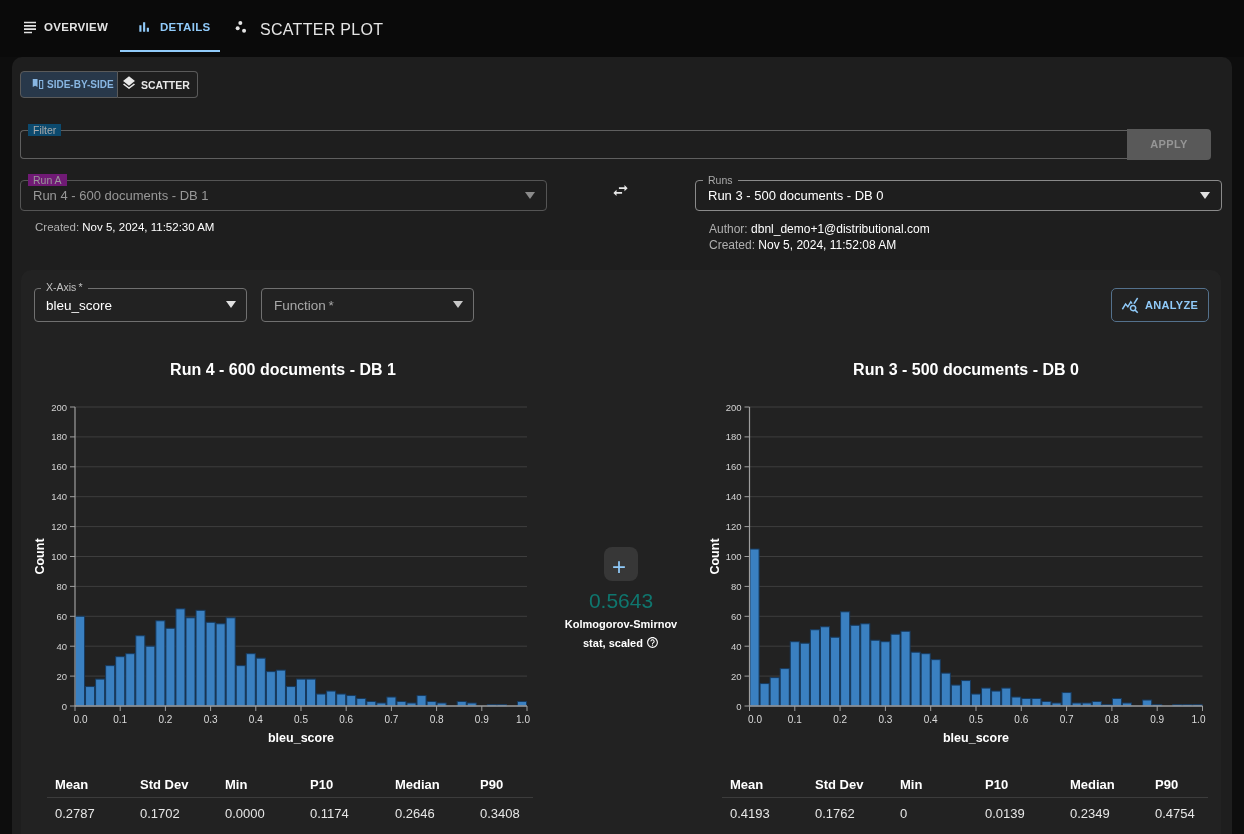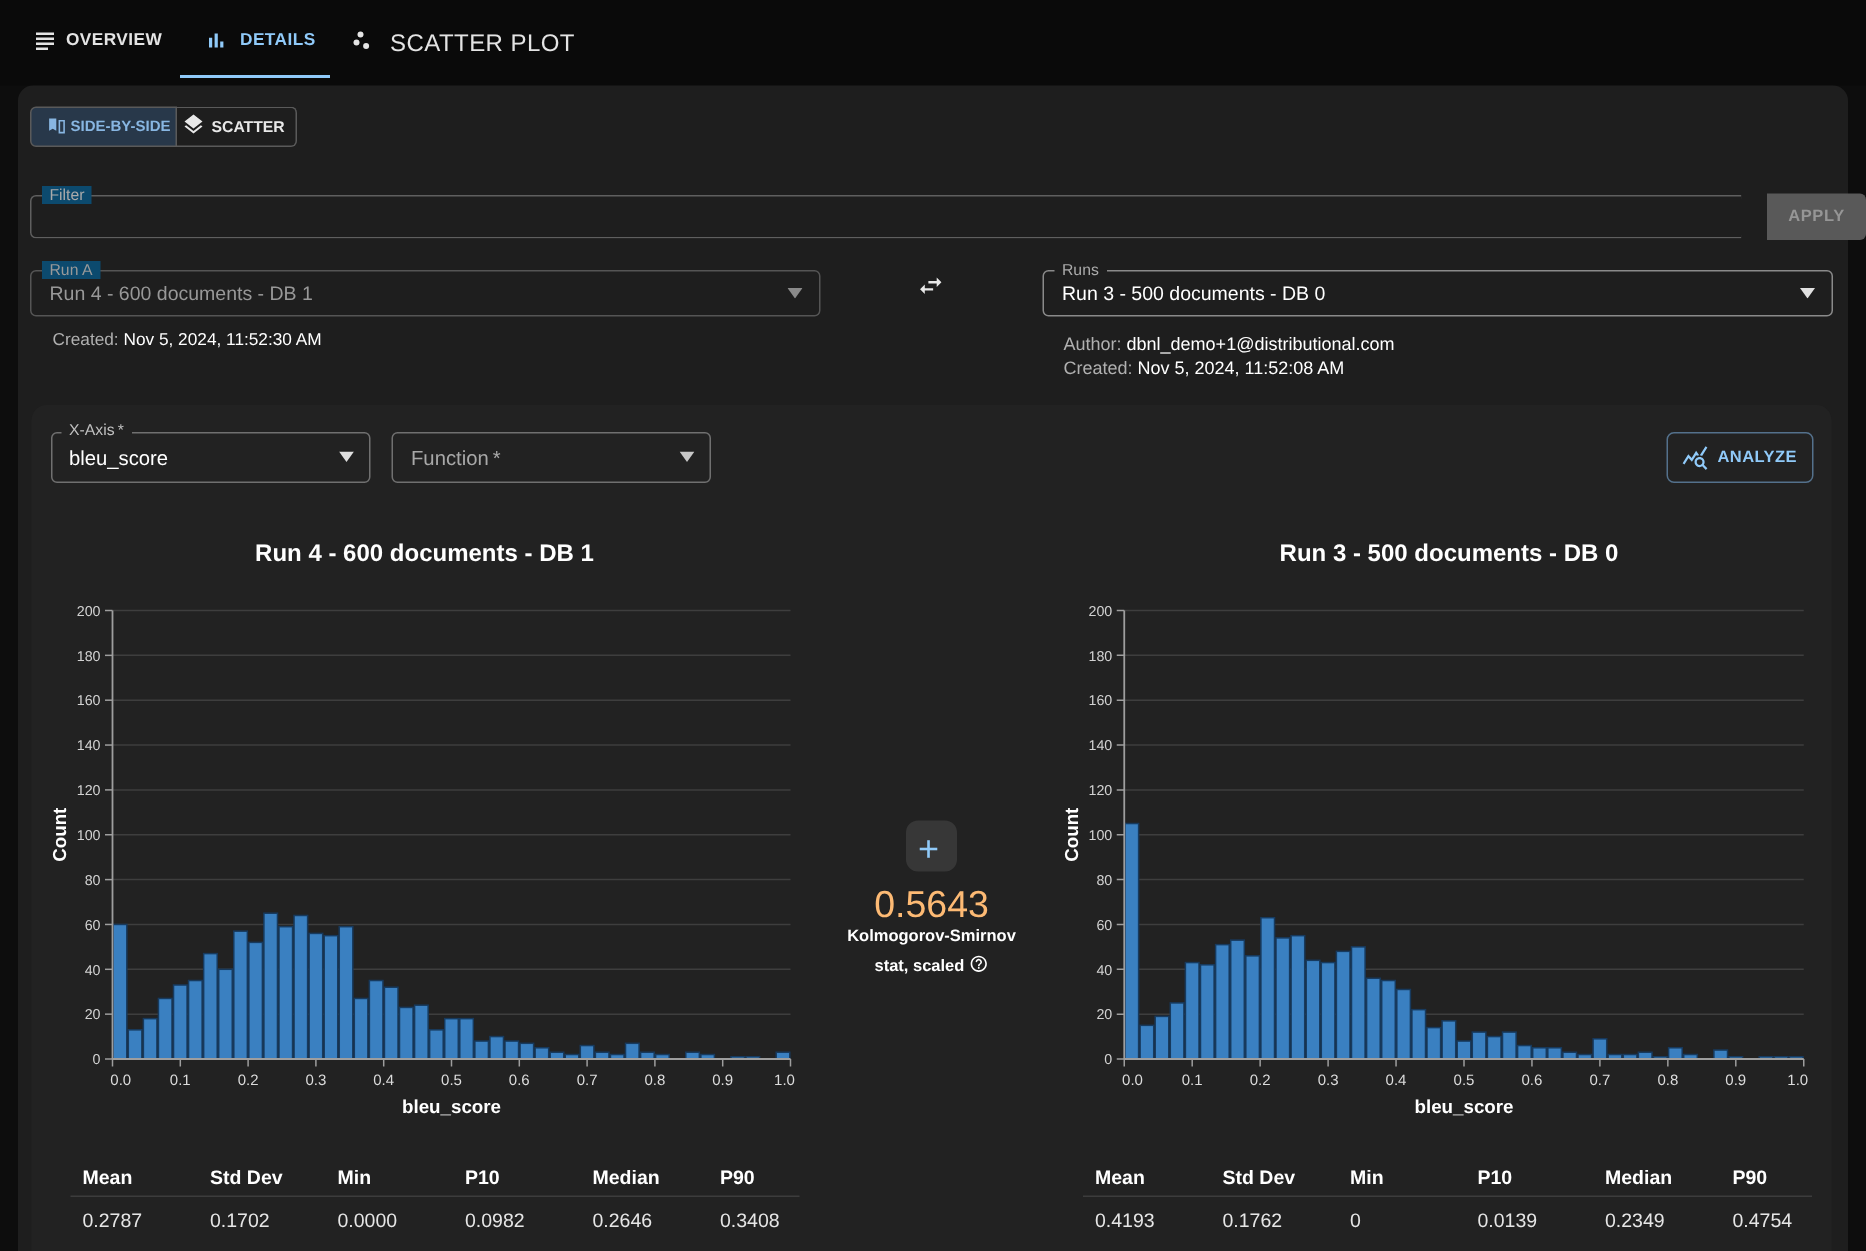--- a/index.html
+++ b/index.html
@@ -39,24 +39,24 @@
   </svg>
 <div class="abs" style="left:47px;top:79px;font-size:10px;font-weight:bold;letter-spacing:0;color:#88b6e2">SIDE-BY-SIDE</div>
 <div class="abs" style="left:118px;top:71px;width:80px;height:27px;border:1px solid #5a5a5a;border-left:none;border-radius:0 4px 4px 0;"></div>
 <svg class="abs" style="left:121px;top:75px" width="16" height="16" viewBox="0 0 24 24">
     <path fill="#e8e8e8" d="M11.99 18.54l-7.37-5.73L3 14.07l9 7 9-7-1.63-1.27-7.38 5.74zM12 16l7.36-5.73L21 9l-9-7-9 7 1.63 1.27L12 16z"></path>
   </svg>
 <div class="abs" style="left:141px;top:78.5px;font-size:10.5px;font-weight:bold;letter-spacing:0;color:#e8e8e8">SCATTER</div>
 
 <div class="abs" style="left:20px;top:130px;width:1141px;height:29px;border:1px solid #5f5f5f;border-radius:4px 0 0 4px;border-right:none"></div>
 <div class="abs sel-label" style="left:28px;top:124px;background:#0c4a6e">Filter</div>
-<div class="abs" style="left:1178px;top:129px;width:66px;height:31px;background:#595959;border-radius:0 4px 4px 0;color:#969696;font-size:11px;font-weight:bold;letter-spacing:0.4px;text-align:center;line-height:31px">APPLY</div>
+<div class="abs" style="left:1127px;top:129px;width:84px;height:31px;background:#595959;border-radius:0 4px 4px 0;color:#969696;font-size:11px;font-weight:bold;letter-spacing:0.4px;text-align:center;line-height:31px">APPLY</div>
 
 <div class="abs" style="left:20px;top:180px;width:527px;height:31px;border:1px solid #555;border-radius:4px"></div>
-<div class="abs sel-label" style="left:28px;top:174px;background:#0c4a6e;color:#999">Run A</div>
+<div class="abs sel-label" style="left:28px;top:174px;background:#701a75;color:#999">Run A</div>
 <div class="abs" style="left:33px;top:188px;font-size:13px;color:#989898">Run 4 - 600 documents - DB 1</div>
 <svg class="abs" style="left:525px;top:192px" width="10" height="7" viewBox="0 0 10 7">
     <path fill="#8a8a8a" d="M0 0h10L5 7z"></path>
   </svg>
 <div class="abs" style="left:35px;top:221px;font-size:11.5px;color:#b0b0b0">Created: <span style="color:#fff">Nov 5, 2024, 11:52:30 AM</span></div>
 
 <svg class="abs" style="left:611px;top:181px" width="19" height="19" viewBox="0 0 24 24">
     <path fill="#e8e8e8" d="M6.99 11 3 15l3.99 4v-3H14v-2H6.99v-3zM21 9l-3.99-4v3H10v2h7.01v3L21 9z"></path>
   </svg>
 
@@ -88,21 +88,21 @@
 <svg class="abs" style="left:1121px;top:296px" width="18" height="18" viewBox="0 0 24 24">
     <path fill="#90caf9" d="M19.88 18.47c.44-.7.7-1.51.7-2.39 0-2.49-2.01-4.5-4.5-4.5s-4.5 2.01-4.5 4.5 2.01 4.5 4.5 4.5c.88 0 1.69-.26 2.39-.7L21.58 23 23 21.58l-3.12-3.11zm-3.8.11a2.5 2.5 0 0 1 0-5 2.5 2.5 0 0 1 0 5zm-.36-8.5c-.74.02-1.45.18-2.1.45l-.55-.83-3.8 6.18-3.01-3.52-3.63 5.81L1 17l5-8 3 3.5L13 6l2.72 4.08zm2.59.5c-.64-.28-1.33-.45-2.05-.49L21.38 2 23 3.18l-4.69 7.4z"></path>
   </svg>
 <div class="abs" style="left:1145px;top:299px;font-size:11px;font-weight:bold;letter-spacing:0.3px;color:#90caf9">ANALYZE</div>
 
 <div class="abs" style="left:33px;top:361px;width:500px;text-align:center;font-size:16px;font-weight:bold;color:#fff">Run 4 - 600 documents - DB 1</div>
 <div class="abs" style="left:716px;top:361px;width:500px;text-align:center;font-size:16px;font-weight:bold;color:#fff">Run 3 - 500 documents - DB 0</div>
 
 <div class="abs" style="left:604px;top:547px;width:34px;height:34px;background:#373737;border-radius:8px"></div>
 <div class="abs" style="left:612px;top:553px;font-size:24px;color:#90caf9;font-weight:400">+</div>
-<div class="abs" style="left:521px;top:589px;width:200px;text-align:center;font-size:25px;color:#fdba74">0.5643</div>
+<div class="abs" style="left:521px;top:589px;width:200px;text-align:center;font-size:21px;color:#0f766e">0.5643</div>
 <div class="abs" style="left:521px;top:618px;width:200px;text-align:center;font-size:11px;font-weight:bold;color:#fff">Kolmogorov-Smirnov</div>
 <div class="abs" style="left:521px;top:636px;width:200px;text-align:center;font-size:11px;font-weight:bold;color:#fff">stat, scaled <svg width="13" height="13" viewBox="0 0 24 24" style="vertical-align:-2px">
       <path fill="#fff" d="M12 2C6.48 2 2 6.48 2 12s4.48 10 10 10 10-4.48 10-10S17.52 2 12 2zm0 18c-4.41 0-8-3.59-8-8s3.59-8 8-8 8 3.59 8 8-3.59 8-8 8zm-1-4h2v2h-2zm1.61-9.96c-2.06-.3-3.88.97-4.43 2.79-.18.58.26 1.17.87 1.17h.2c.41 0 .74-.29.88-.67.32-.89 1.27-1.5 2.3-1.28.95.2 1.65 1.13 1.57 2.1-.1 1.34-1.62 1.63-2.45 2.88 0 .01-.01.01-.01.02-.01.02-.02.03-.03.05-.09.15-.18.32-.25.5-.01.03-.03.05-.04.08-.01.02-.01.04-.02.07-.12.34-.2.75-.2 1.25h2c0-.42.11-.77.28-1.07.02-.03.03-.06.05-.09.08-.14.18-.27.28-.39.01-.01.02-.03.03-.04.1-.12.21-.23.33-.34.96-.91 2.26-1.65 1.99-3.56-.24-1.74-1.61-3.21-3.35-3.47z"></path>
     </svg></div>
 
 <svg width="540" height="360" style="position:absolute;left:30px;top:390px">
 <line x1="45.0" y1="286.10" x2="497.0" y2="286.10" stroke="#3e3e3e" stroke-width="1"></line>
 <line x1="45.0" y1="256.20" x2="497.0" y2="256.20" stroke="#3e3e3e" stroke-width="1"></line>
 <line x1="45.0" y1="226.30" x2="497.0" y2="226.30" stroke="#3e3e3e" stroke-width="1"></line>
 <line x1="45.0" y1="196.40" x2="497.0" y2="196.40" stroke="#3e3e3e" stroke-width="1"></line>
@@ -308,21 +308,21 @@
 </svg>
 <div style="position:absolute;left:55px;top:777px;font-size:13px;font-weight:bold;color:#fff">Mean</div>
 <div style="position:absolute;left:140px;top:777px;font-size:13px;font-weight:bold;color:#fff">Std Dev</div>
 <div style="position:absolute;left:225px;top:777px;font-size:13px;font-weight:bold;color:#fff">Min</div>
 <div style="position:absolute;left:310px;top:777px;font-size:13px;font-weight:bold;color:#fff">P10</div>
 <div style="position:absolute;left:395px;top:777px;font-size:13px;font-weight:bold;color:#fff">Median</div>
 <div style="position:absolute;left:480px;top:777px;font-size:13px;font-weight:bold;color:#fff">P90</div>
 <div style="position:absolute;left:55px;top:806px;font-size:13px;color:#e6e6e6">0.2787</div>
 <div style="position:absolute;left:140px;top:806px;font-size:13px;color:#e6e6e6">0.1702</div>
 <div style="position:absolute;left:225px;top:806px;font-size:13px;color:#e6e6e6">0.0000</div>
-<div style="position:absolute;left:310px;top:806px;font-size:13px;color:#e6e6e6">0.0982</div>
+<div style="position:absolute;left:310px;top:806px;font-size:13px;color:#e6e6e6">0.1174</div>
 <div style="position:absolute;left:395px;top:806px;font-size:13px;color:#e6e6e6">0.2646</div>
 <div style="position:absolute;left:480px;top:806px;font-size:13px;color:#e6e6e6">0.3408</div>
 <div style="position:absolute;left:47px;top:797px;width:486px;height:1px;background:#3c3c3c"></div>
 <div style="position:absolute;left:730px;top:777px;font-size:13px;font-weight:bold;color:#fff">Mean</div>
 <div style="position:absolute;left:815px;top:777px;font-size:13px;font-weight:bold;color:#fff">Std Dev</div>
 <div style="position:absolute;left:900px;top:777px;font-size:13px;font-weight:bold;color:#fff">Min</div>
 <div style="position:absolute;left:985px;top:777px;font-size:13px;font-weight:bold;color:#fff">P10</div>
 <div style="position:absolute;left:1070px;top:777px;font-size:13px;font-weight:bold;color:#fff">Median</div>
 <div style="position:absolute;left:1155px;top:777px;font-size:13px;font-weight:bold;color:#fff">P90</div>
 <div style="position:absolute;left:730px;top:806px;font-size:13px;color:#e6e6e6">0.4193</div>

